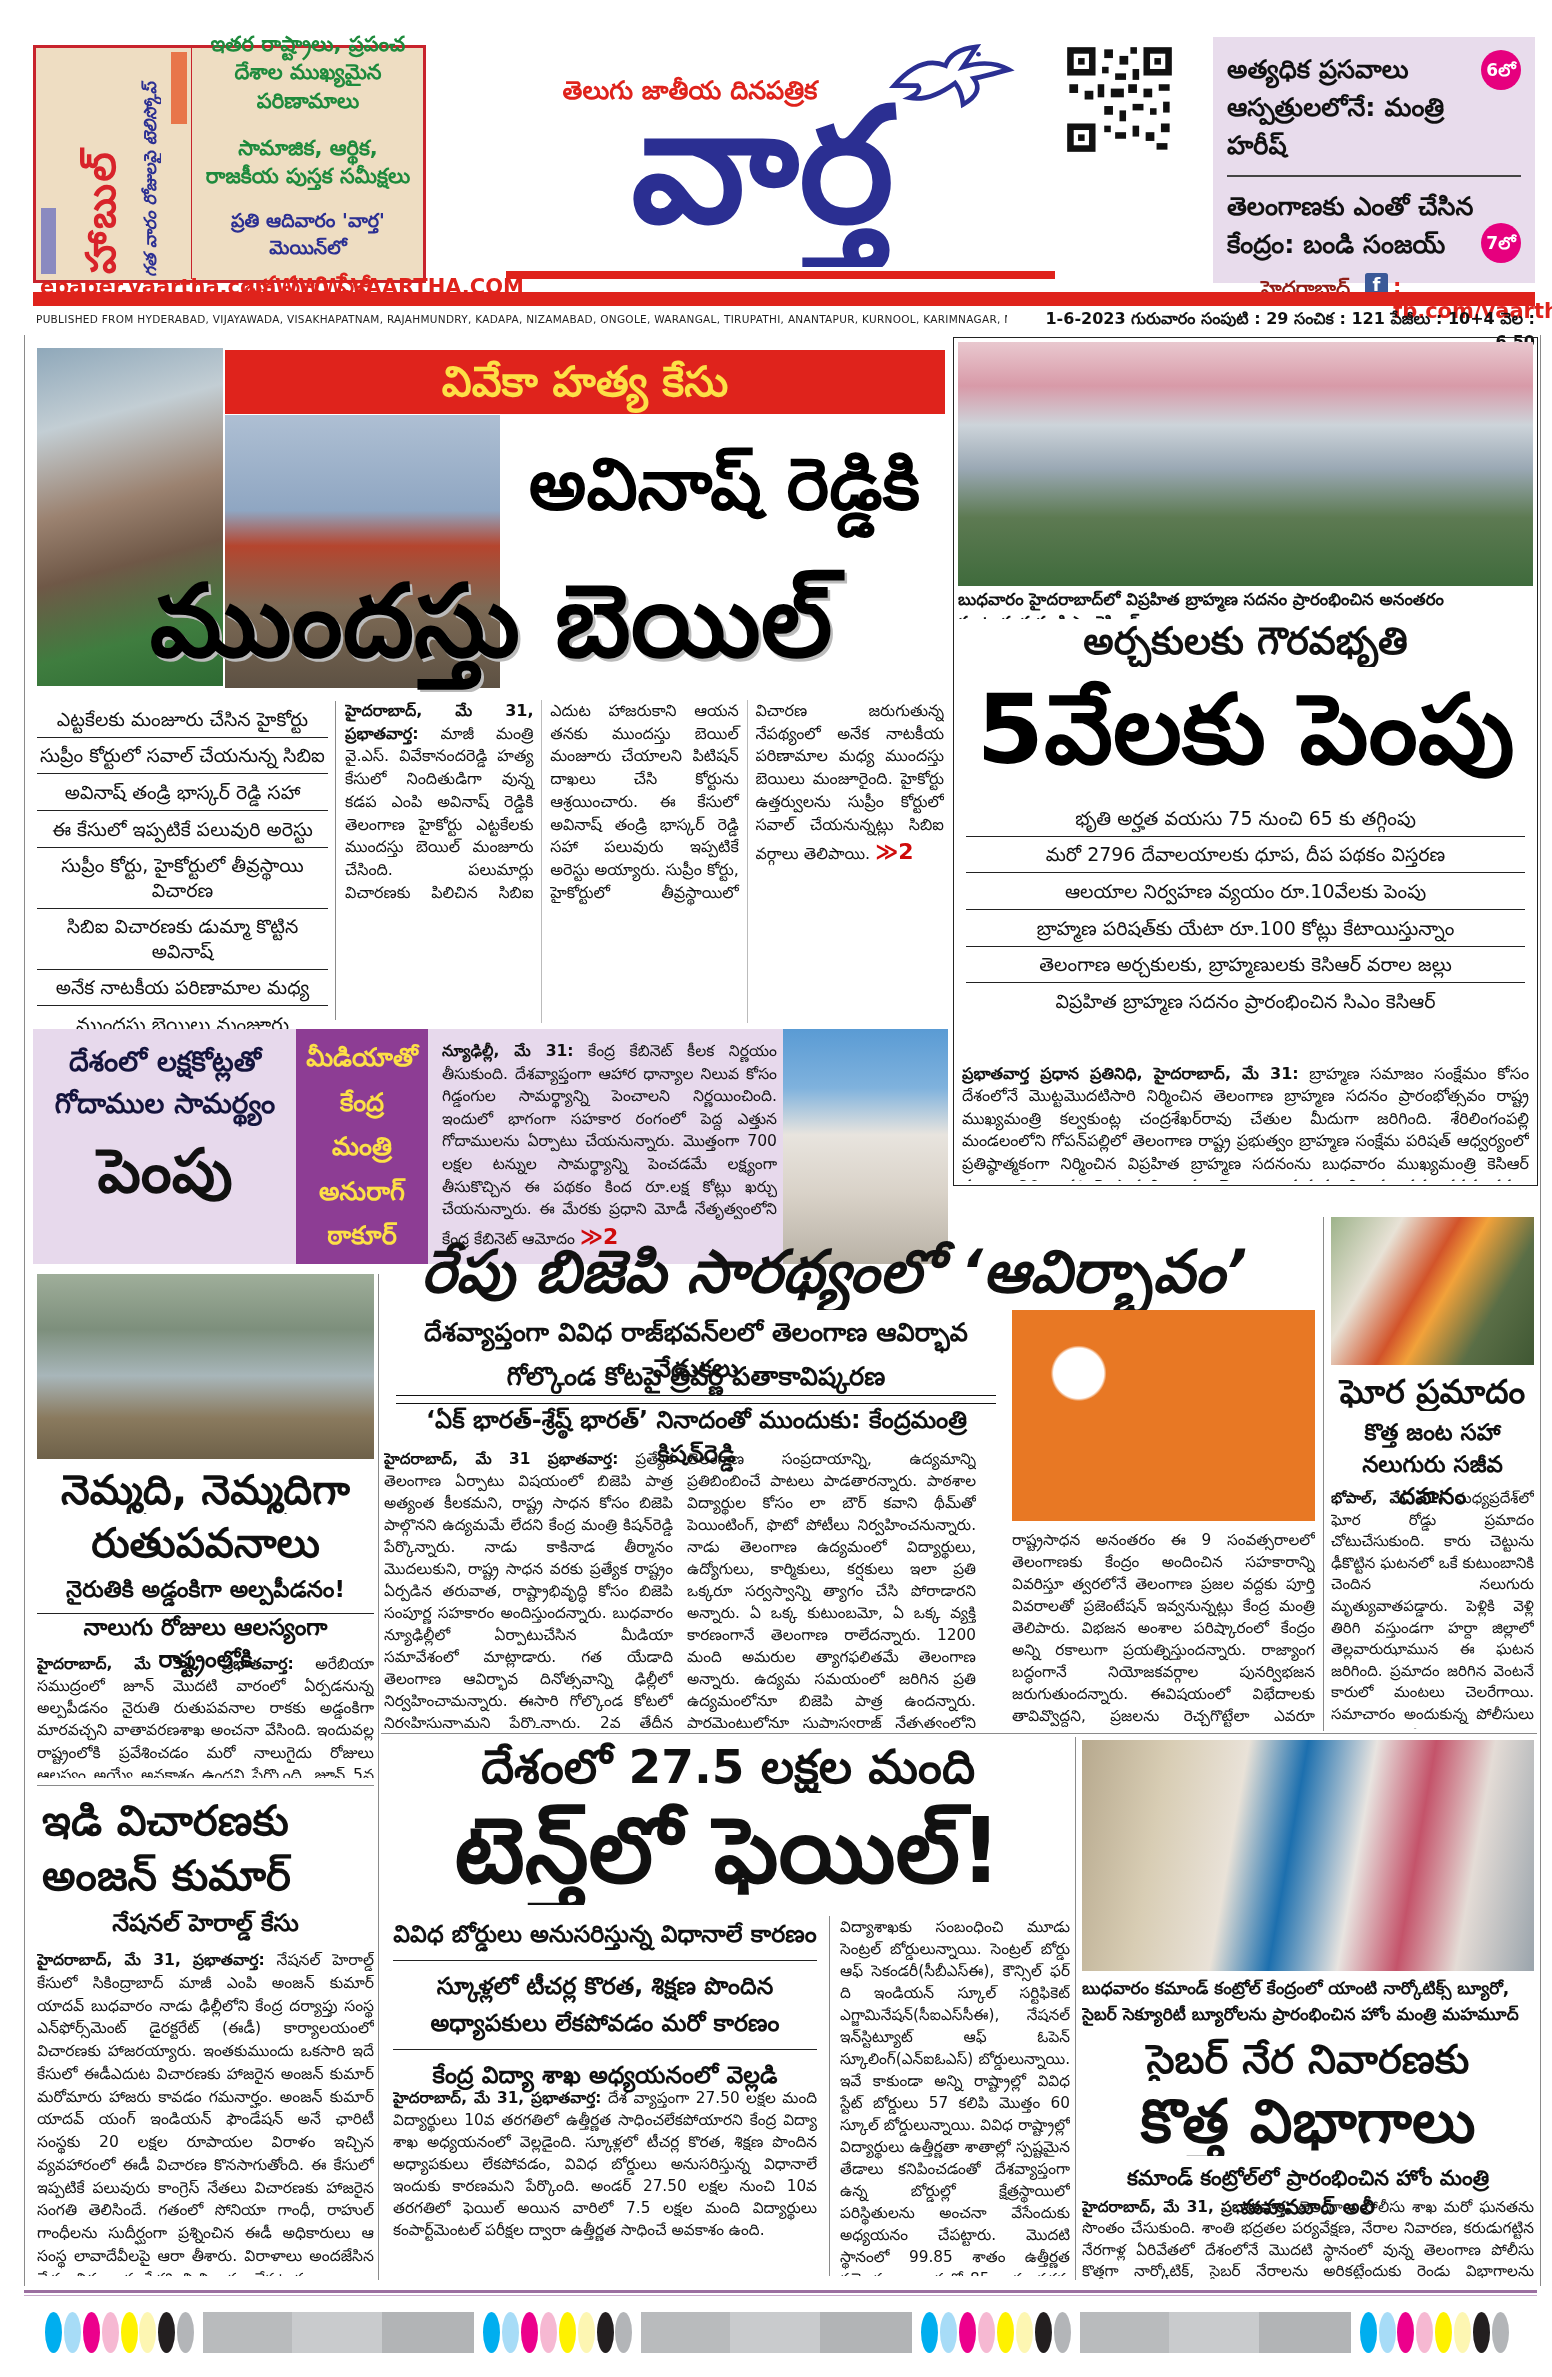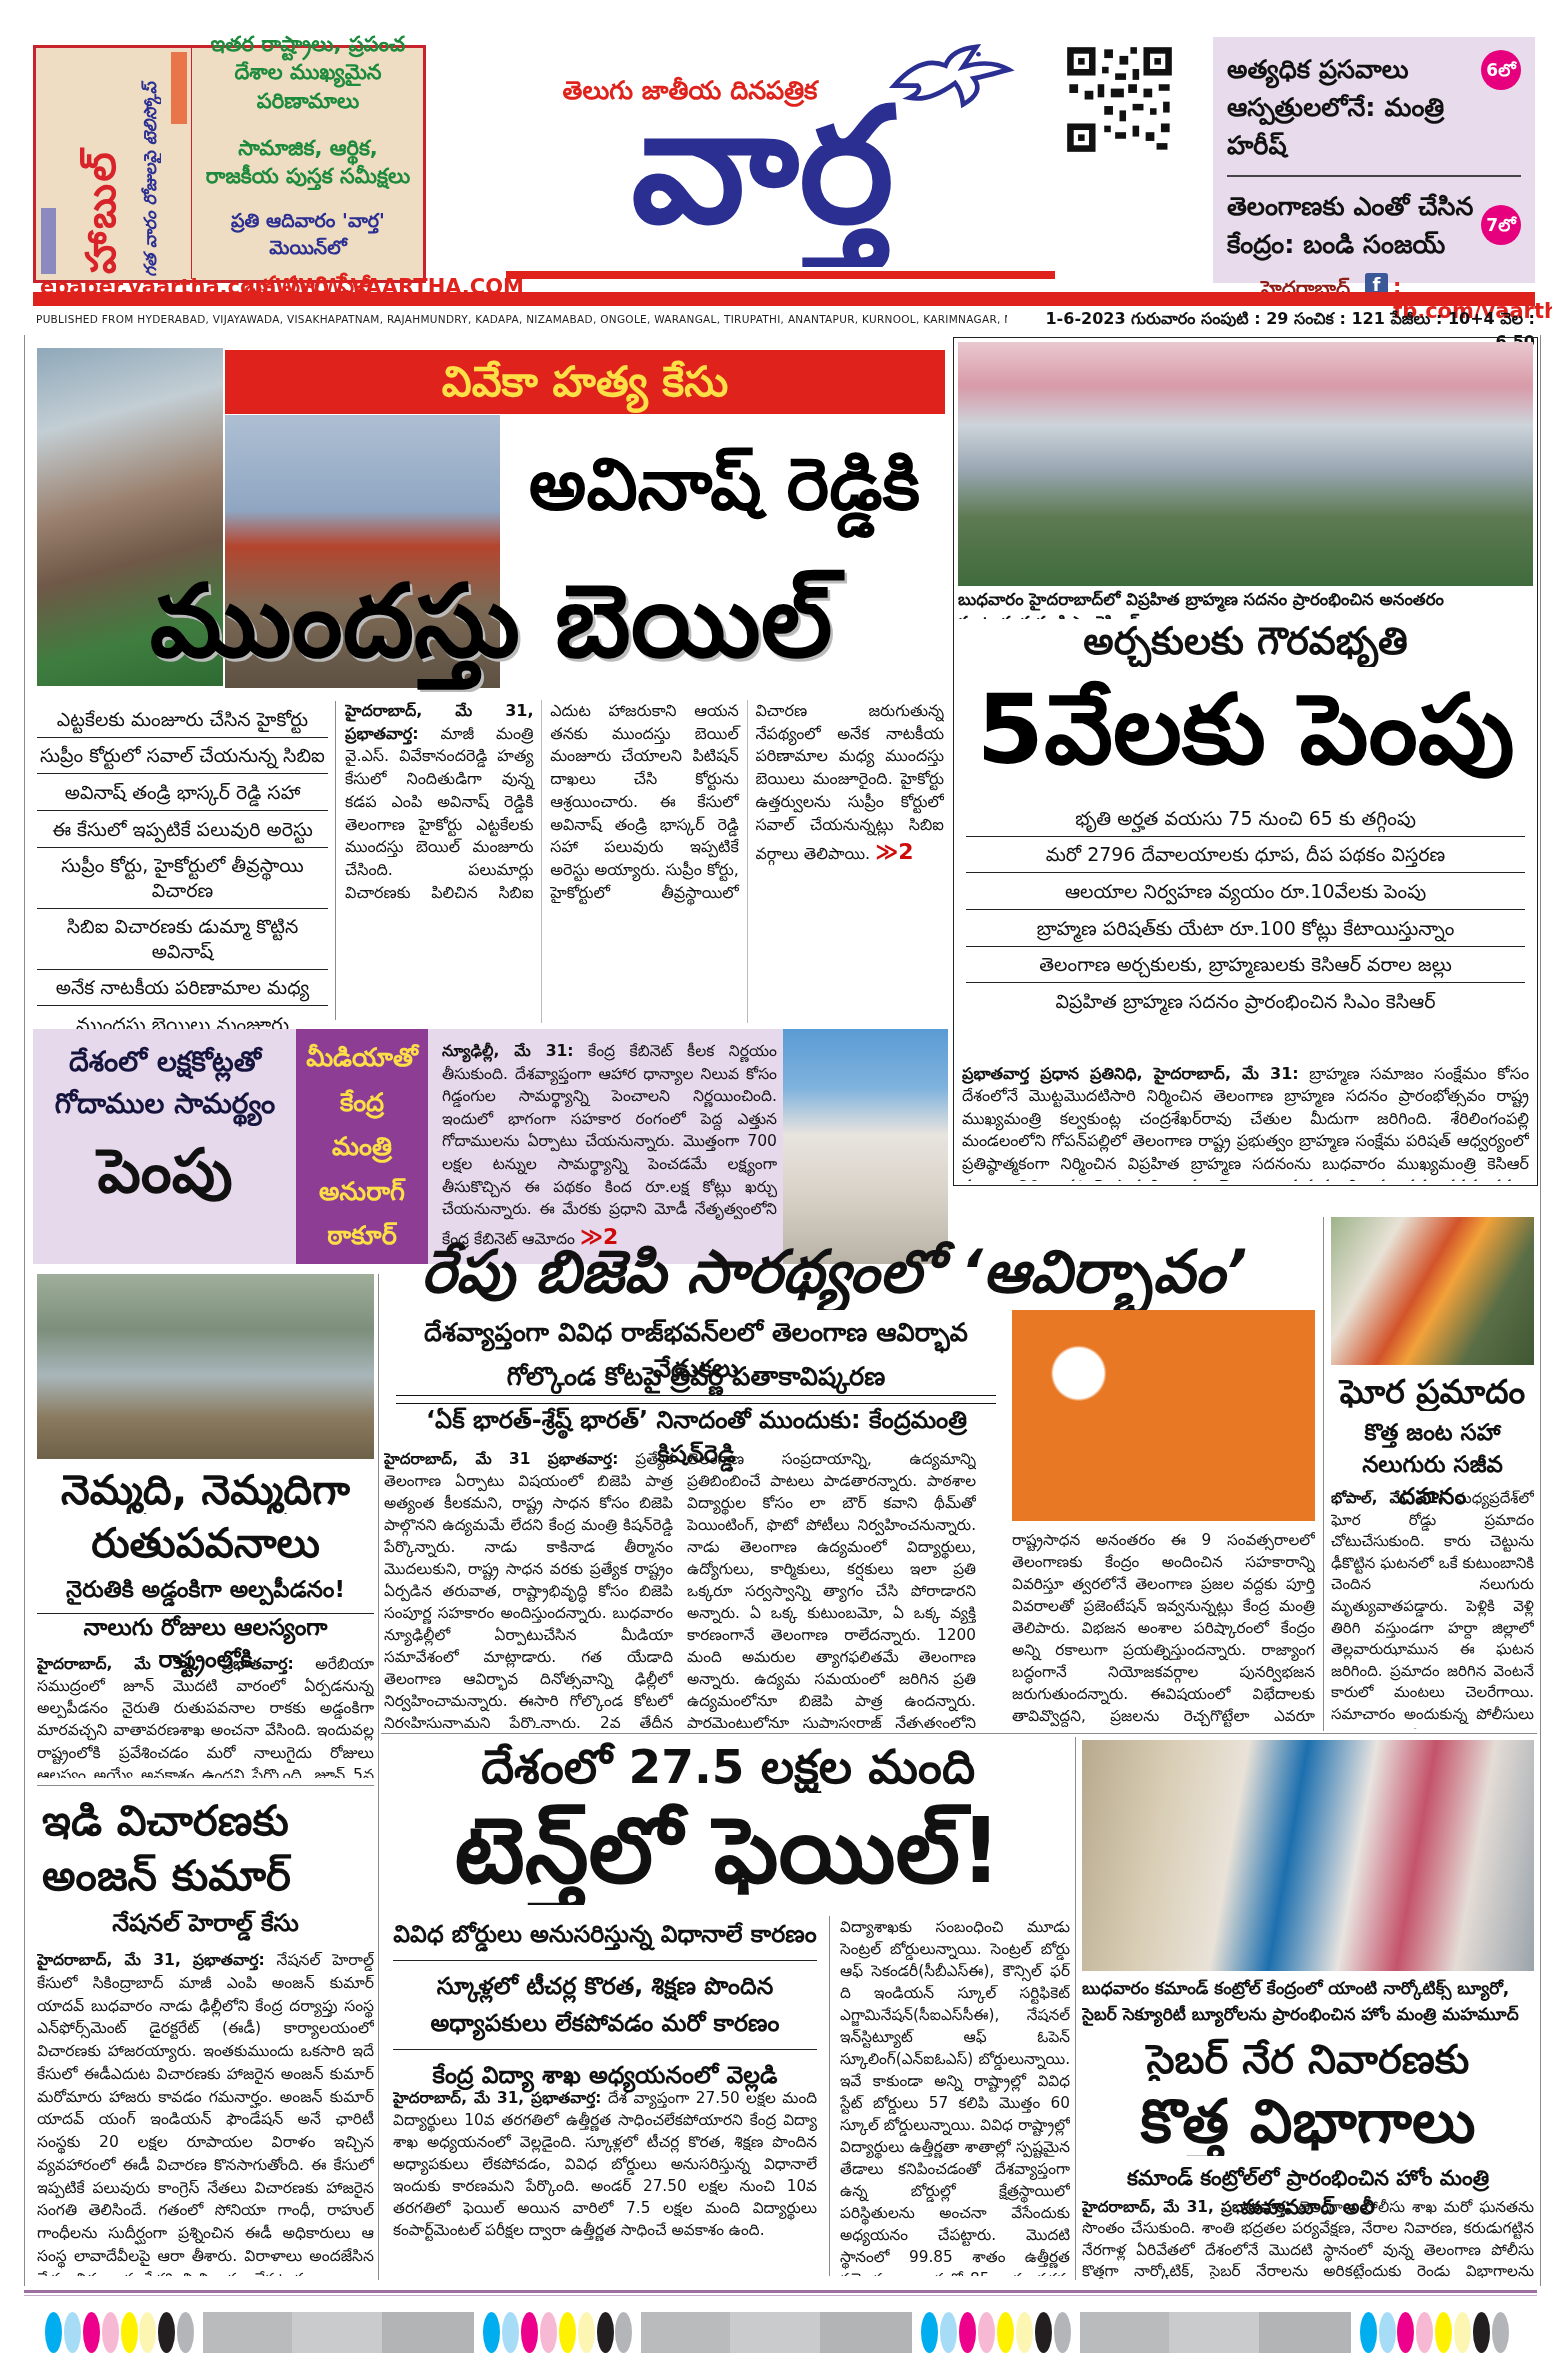--- a/index.html
+++ b/index.html
@@ -99,21 +99,21 @@
       </g>
     </svg>
   </div>
 
   <div class="abs" style="left:1213px;top:37px;width:322px;height:246px;background:var(--lavender);padding:12.8px 14px;">
     <div style="display:flex;align-items:flex-start;gap:6.4px;">
       <div class="b" style="font-size:25.5px;line-height:1.5;color:#111;flex:1;">అత్యధిక ప్రసవాలు ఆస్పత్రులలోనే: మంత్రి హరీష్</div>
       <div class="ctr" style="width:40px;height:40px;border-radius:50%;background:var(--pink);color:#fff;font-weight:800;font-size:17px;line-height:40px;flex:none;">6లో</div>
     </div>
     <div style="height:1.9px;background:#444;margin:10.2px 0;"></div>
-    <div style="display:flex;align-items:center;gap:6.4px;">
+    <div style="display:flex;align-items:flex-end;gap:6.4px;">
       <div class="b" style="font-size:25.5px;line-height:1.5;color:#111;flex:1;">తెలంగాణకు ఎంతో చేసిన కేంద్రం: బండి సంజయ్</div>
       <div class="ctr" style="width:40px;height:40px;border-radius:50%;background:var(--pink);color:#fff;font-weight:800;font-size:17px;line-height:40px;flex:none;">7లో</div>
     </div>
   </div>
 
   <div class="abs red xb" style="left:40px;top:275px;font-size:21px;">epaper.vaartha.com</div>
   <div class="abs red xb" style="left:275px;top:275px;font-size:21px;">WWW.VAARTHA.COM</div>
   <div class="abs b" style="left:1261px;top:276px;font-size:20px;color:var(--darkred);">హైదరాబాద్</div>
   <div class="abs ctr" style="left:1365px;top:273px;width:23px;height:23px;background:#3b5998;color:#fff;font-weight:900;font-size:18px;line-height:23px;border-radius:2.6px;">f</div>
   <div class="abs red xb" style="left:1393px;top:275px;font-size:21px;">: fb.com/vaartha</div>

